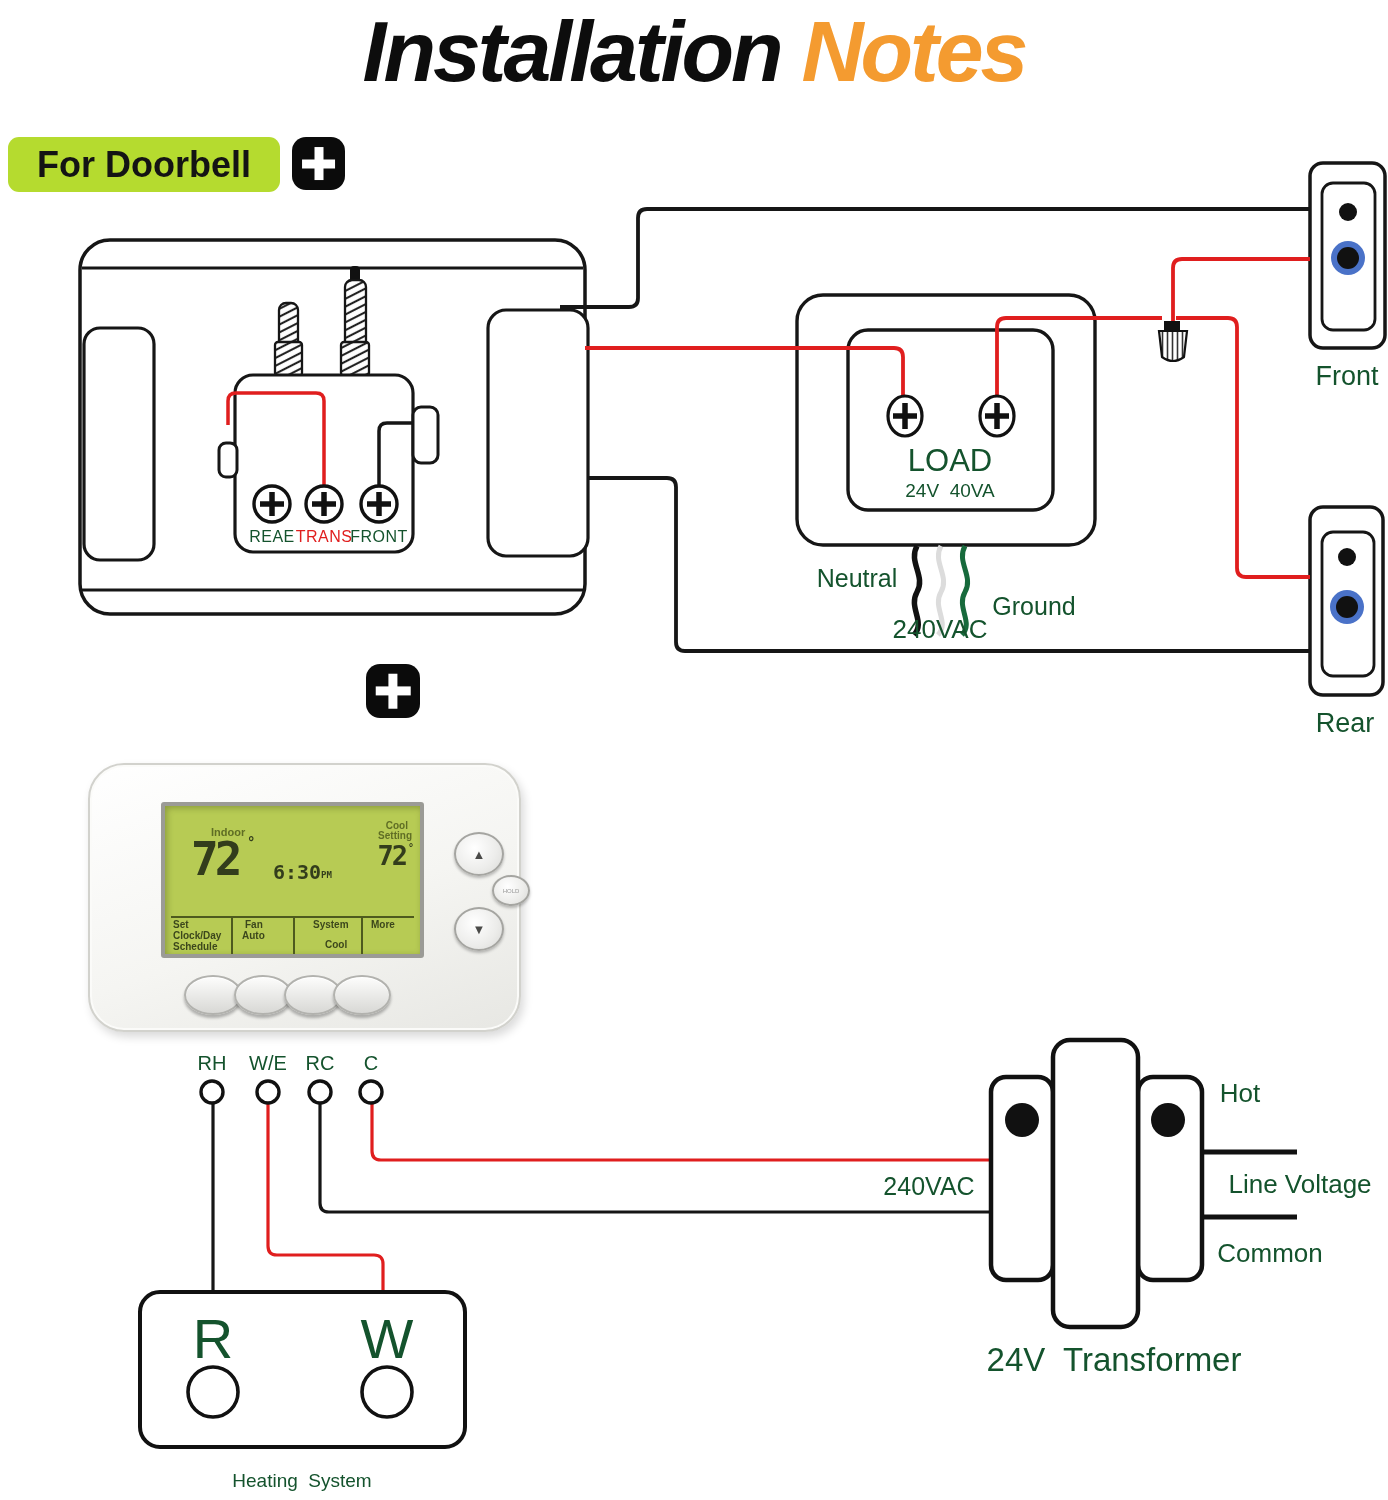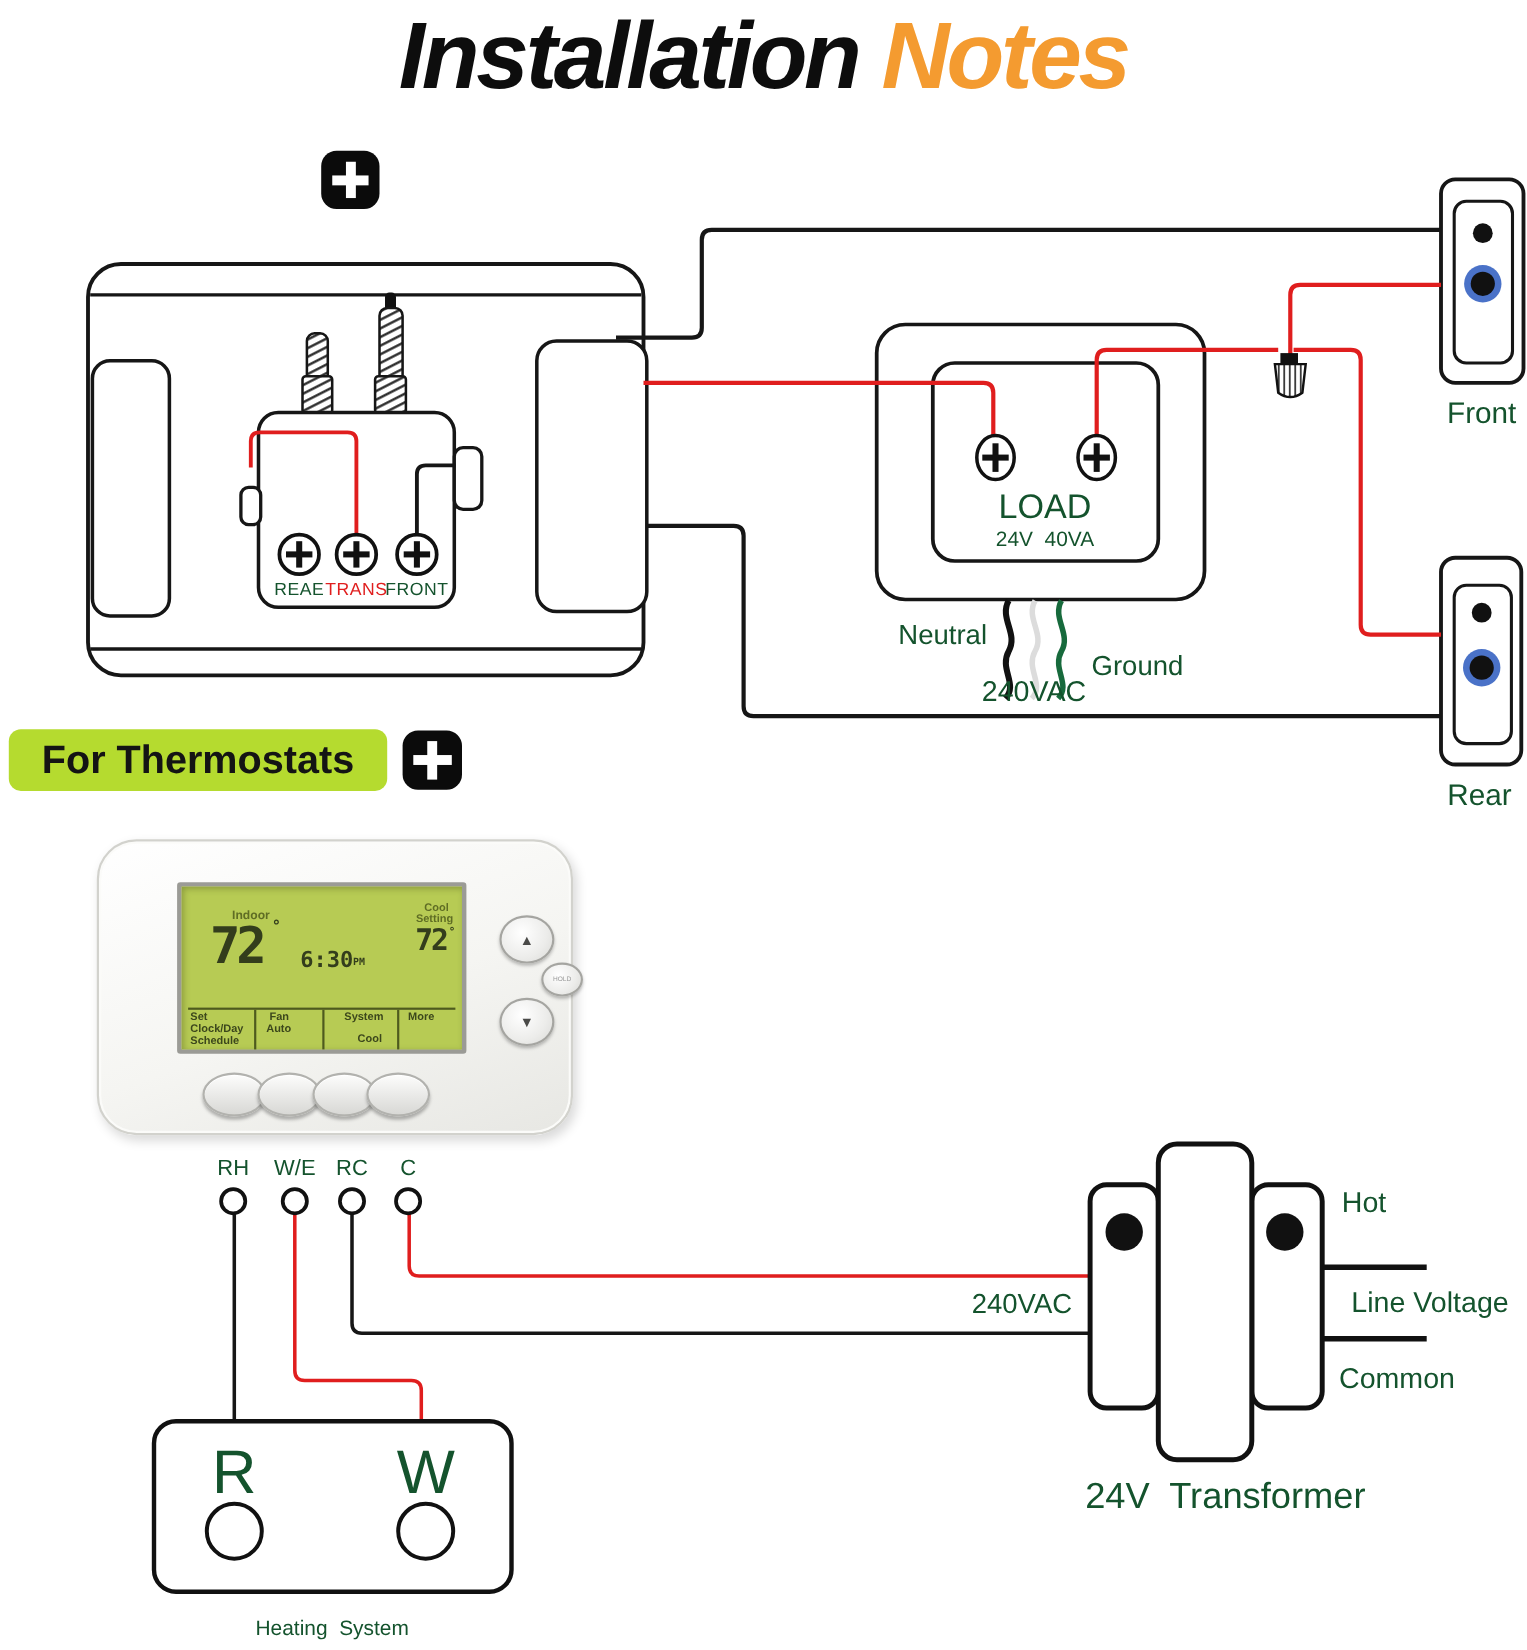--- a/index.html
+++ b/index.html
@@ -39,25 +39,25 @@
      background:linear-gradient(180deg,#fdfdfc 0%,#d8d8d5 100%);border:2px solid #b2b2ae;
      box-shadow:0 3px 3px rgba(0,0,0,.28), inset 0 1px 0 #fff;}
 </style>
 </head>
 <body>
 
 <div id="canvas">
 
   <div id="title"><span class="black">Installation </span><span class="orange">Notes</span></div>
 
+  <div class="pill" style="left:8px;top:137px;width:272px;height:55px;font-size:36px;">
+    <span>For Doorbell</span>
+  </div>
   <div class="plusbox" style="left:292px;top:137px;width:53px;height:53px;"></div>
 
-  <div class="pill" style="left:8px;top:663px;width:344px;height:56px;font-size:36px;">
-    <span>For Thermostats</span>
-  </div>
   <div class="plusbox" style="left:366px;top:664px;width:54px;height:54px;"></div>
 
   <svg width="1388" height="1500" viewBox="0 0 1388 1500">
     <defs>
       <pattern id="hatch" width="7" height="7" patternUnits="userSpaceOnUse" patternTransform="rotate(63)">
         <rect width="7" height="7" fill="#ffffff"></rect>
         <line x1="3" y1="0" x2="3" y2="7" stroke="#222" stroke-width="2.1"></line>
       </pattern>
       <pattern id="vstripe" width="5" height="6" patternUnits="userSpaceOnUse">
         <rect width="5" height="6" fill="#ffffff"></rect>

